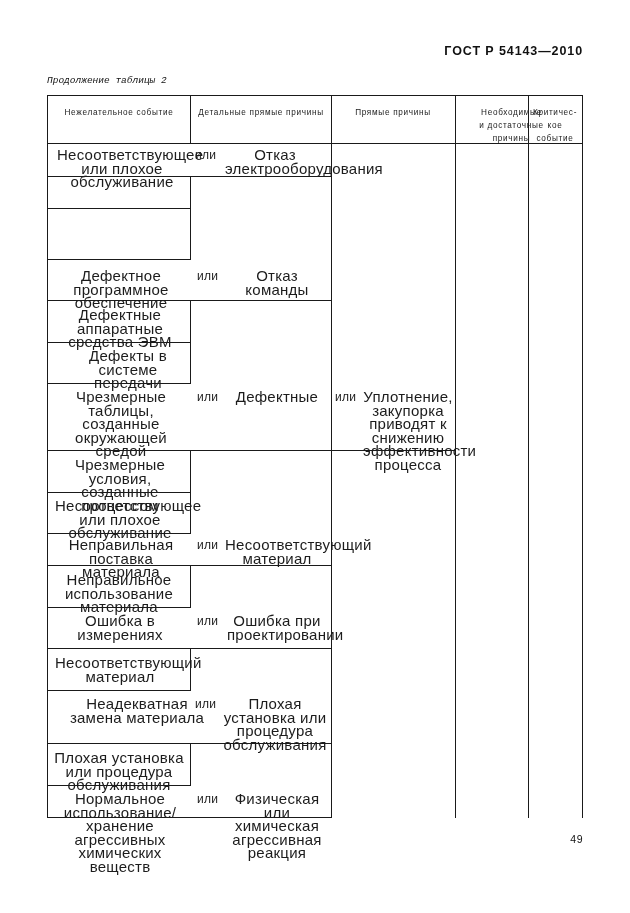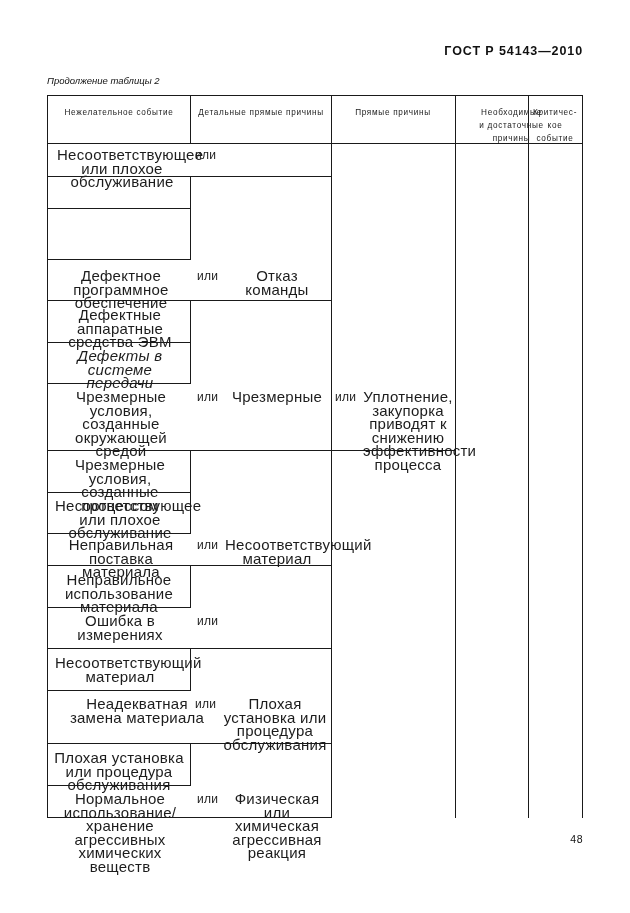--- a/index.html
+++ b/index.html
@@ -30,20 +30,21 @@
     letter-spacing: 0.9px;
     white-space: nowrap;
   }
   .cont-label {
     position: absolute;
     top: 75px;
     left: 47px;
     font-size: 9.5px;
     font-style: italic;
     white-space: nowrap;
+    font-family: Liberation Mono, monospace;
   }
   .page-num {
     position: absolute;
     top: 833px;
     right: 47px;
     font-size: 10.5px;
     letter-spacing: 0.5px;
   }
 
   
@@ -115,42 +116,43 @@
 
     <div class="hcell" style="left:2px; top:11px; width:140px;">Нежелательное событие</div>
     <div class="hcell" style="left:150px; top:11px; width:128px;">Детальные прямые причины</div>
     <div class="hcell" style="left:288px; top:11px; width:116px;">Прямые причины</div>
     <div class="hcell" style="left:410px; top:11px; width:69px;padding-left:20px;">Необходимые и достаточные причины</div>
     <div class="hcell" style="left:483px; top:11px; width:50px;">Критичес- кое событие</div>
 
     <div class="ln h" style="left:0px; top:81px; width:285px;"></div>
     <div class="cell" style="left:10px; top:53px; width:130px;">Несоответствующее или плохое обслуживание</div>
     <div class="orlab" style="left:148px; top:53px;">или</div>
+    <div class="cell" style="left:178px; top:53px; width:100px;">Отказ электрооборудования</div>
 
     <div class="ln v" style="left:143px; top:81px; height:84px;"></div>
     <div class="ln h" style="left:0px; top:113px; width:144px;"></div>
 
     <div class="ln h" style="left:0px; top:164px; width:144px;"></div>
 
     <div class="ln h" style="left:0px; top:205px; width:285px;"></div>
     <div class="cell" style="left:2px; top:174px; width:144px;">Дефектное программное обеспечение</div>
     <div class="orlab" style="left:150px; top:174px;">или</div>
     <div class="cell" style="left:180px; top:174px; width:100px;">Отказ команды</div>
 
     <div class="ln v" style="left:143px; top:205px; height:84px;"></div>
     <div class="ln h" style="left:0px; top:247px; width:144px;"></div>
     <div class="cell" style="left:8px; top:213px; width:130px;">Дефектные аппаратные средства ЭВМ</div>
 
     <div class="ln h" style="left:0px; top:288px; width:144px;"></div>
-    <div class="cell" style="left:8px; top:254px; width:130px;font-style:italic;">Дефекты в системе передачи</div>
+    <div class="cell" style="left:16px; top:254px; width:130px;">Дефекты в системе передачи</div>
 
     <div class="ln h" style="left:0px; top:355px; width:409px;"></div>
-    <div class="cell" style="left:4px; top:295px; width:140px;">Чрезмерные условия, созданные окружающей средой</div>
+    <div class="cell" style="left:4px; top:295px; width:140px;">Чрезмерные таблицы, созданные окружающей средой</div>
     <div class="orlab" style="left:150px; top:295px;">или</div>
-    <div class="cell" style="left:180px; top:295px; width:100px;">Чрезмерные</div>
+    <div class="cell" style="left:180px; top:295px; width:100px;">Дефектные</div>
     <div class="orlab" style="left:288px; top:295px;">или</div>
     <div class="cell" style="left:316px; top:295px; width:90px;">Уплотнение, закупорка приводят к снижению эффективности процесса</div>
 
     <div class="ln v" style="left:143px; top:355px; height:84px;"></div>
     <div class="ln h" style="left:0px; top:397px; width:144px;"></div>
     <div class="cell" style="left:8px; top:363px; width:130px;">Чрезмерные условия, созданные процессом</div>
 
     <div class="ln h" style="left:0px; top:438px; width:144px;"></div>
     <div class="cell" style="left:8px; top:404px; width:130px;">Несоответствующее или плохое обслуживание</div>
 
@@ -159,20 +161,21 @@
     <div class="orlab" style="left:150px; top:443px;">или</div>
     <div class="cell" style="left:178px; top:443px; width:104px;">Несоответствующий материал</div>
 
     <div class="ln v" style="left:143px; top:470px; height:42px;"></div>
     <div class="ln h" style="left:0px; top:512px; width:144px;"></div>
     <div class="cell" style="left:2px; top:478px; width:140px;">Неправильное использование материала</div>
 
     <div class="ln h" style="left:0px; top:553px; width:285px;"></div>
     <div class="cell" style="left:6px; top:519px; width:134px;">Ошибка в измерениях</div>
     <div class="orlab" style="left:150px; top:519px;">или</div>
+    <div class="cell" style="left:180px; top:519px; width:100px;">Ошибка при проектировании</div>
 
     <div class="ln v" style="left:143px; top:553px; height:42px;"></div>
     <div class="ln h" style="left:0px; top:595px; width:144px;"></div>
     <div class="cell" style="left:8px; top:561px; width:130px;">Несоответствующий материал</div>
 
     <div class="ln h" style="left:0px; top:648px; width:285px;"></div>
     <div class="cell" style="left:2px; top:602px; width:142px;margin-left:17px;">Неадекватная замена материала</div>
     <div class="orlab" style="left:148px; top:602px;">или</div>
     <div class="cell" style="left:174px; top:602px; width:108px;">Плохая установка или процедура обслуживания</div>
 
@@ -180,15 +183,15 @@
     <div class="ln h" style="left:0px; top:690px; width:144px;"></div>
     <div class="cell" style="left:4px; top:656px; width:136px;">Плохая установка или процедура обслуживания</div>
 
     <div class="ln h" style="left:0px; top:722px; width:285px;"></div>
     <div class="cell" style="left:2px; top:697px; width:142px;">Нормальное использование/хранение агрессивных химических веществ</div>
     <div class="orlab" style="left:150px; top:697px;">или</div>
     <div class="cell" style="left:178px; top:697px; width:104px;">Физическая или химическая агрессивная реакция</div>
 
   </div>
 
-  <div class="page-num">48</div>
+  <div class="page-num">49</div>
 
 </div>
 
 </body></html>

